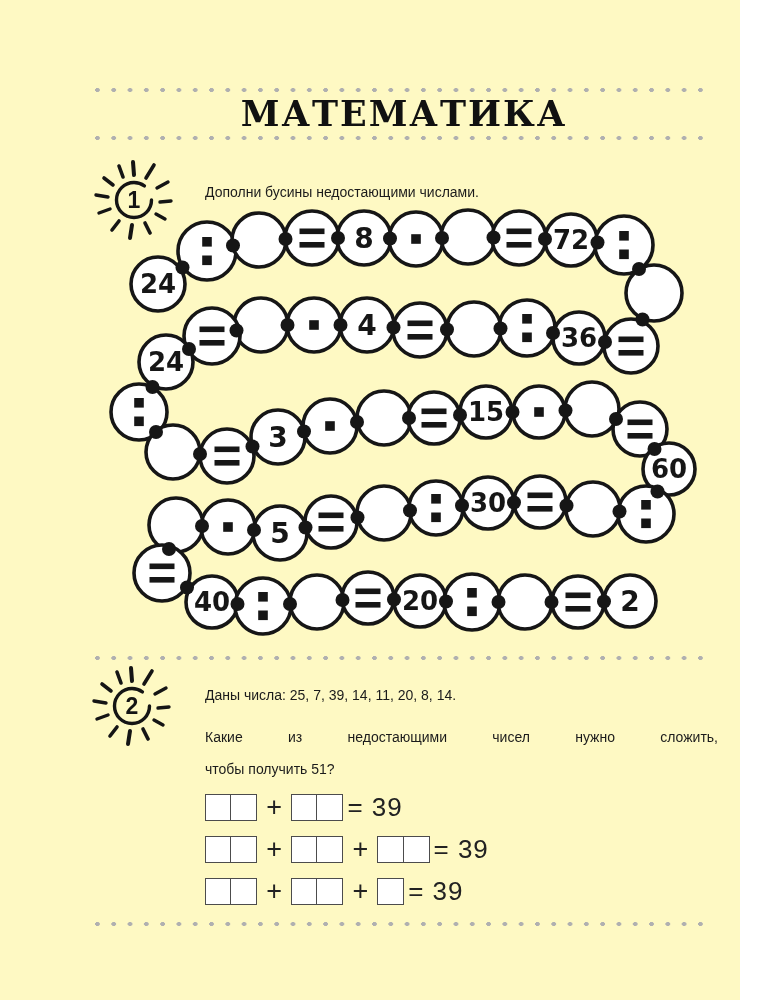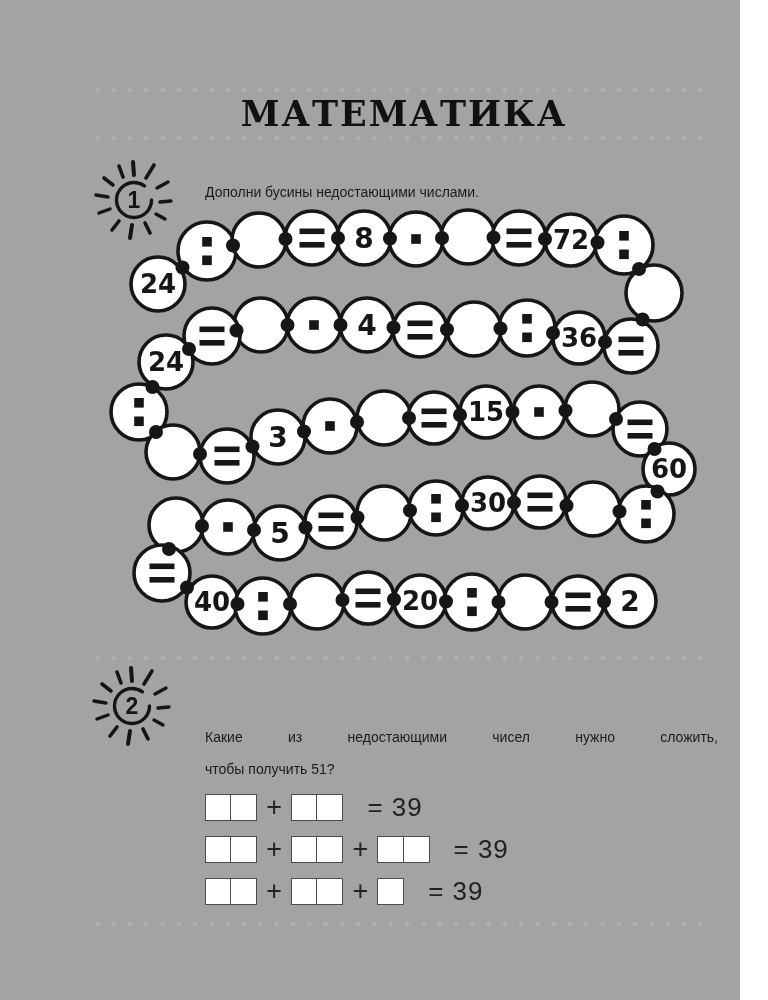--- a/index.html
+++ b/index.html
@@ -1,36 +1,36 @@
 <!DOCTYPE html>
 <html><head>
 <meta charset="utf-8">
 <style>
   html,body{margin:0;padding:0;background:#fff;}
-  #page{position:relative;width:740px;height:1000px;background:#a3a3a3;overflow:hidden;
+  #page{position:relative;width:740px;height:1000px;background:#fef9c3;overflow:hidden;
         font-family:"Liberation Sans",sans-serif;color:#161616;}
   .dotline{position:absolute;left:95px;width:616px;height:6px;
     background-image:radial-gradient(circle 2.2px at 2.5px 3px,#b0b0b0 2.1px,rgba(0,0,0,0) 2.4px);
     background-size:16.3px 6px;background-repeat:repeat-x;}
   .title{position:absolute;left:40px;width:728px;text-align:center;top:93px;
     font-family:"DejaVu Serif",serif;font-weight:bold;font-size:35px;letter-spacing:2px;color:#111;}
   .sun{position:absolute;width:88px;height:88px;}
   .sun svg{position:absolute;left:0;top:0;width:100%;height:100%;}
   .sun-num{position:absolute;left:0;top:0;width:100%;height:100%;display:flex;align-items:center;justify-content:center;
     font-weight:bold;font-size:23px;color:#141414;}
   .task-text{position:absolute;font-size:14px;color:#1b1b1b;}
   .justify-line{width:513px;text-align:justify;text-align-last:justify;}
   #chain-svg{position:absolute;left:0;top:0;width:768px;height:1000px;}
   #equations{position:absolute;left:205px;top:793px;display:flex;flex-direction:column;gap:14px;}
   .eq-row{display:flex;align-items:center;height:28px;}
   .box-group{display:flex;}
   .answer-cell{width:27px;height:27px;border:1.7px solid #4c4c4c;background:#fff;box-sizing:border-box;}
   .answer-cell + .answer-cell{margin-left:-1.7px;}
   .plus{font-size:27px;color:#222;margin:0 9px;line-height:27px;}
-  .eq-result{font-size:26px;color:#222;margin-left:24px;letter-spacing:1px;}
+  .eq-result{font-size:26px;color:#222;margin-left:4px;letter-spacing:1px;}
 </style>
 </head>
 <body>
 
 <div id="page">
 
   <svg width="0" height="0" style="position:absolute">
     <defs>
       <g id="sun-shape" stroke="#151515" stroke-linecap="round" fill="none">
         <circle cx="0" cy="0" r="17.5" stroke-width="3.4" stroke-dasharray="93 18"></circle>
@@ -232,20 +232,21 @@
     </svg>
 
   <div class="dotline" style="top:655px"></div>
 
   <div class="sun" style="left:88px;top:662px">
     <svg viewBox="-44 -44 88 88">
         <use href="#sun-shape"></use>
       </svg>
     <div class="sun-num">2</div>
   </div>
+  <div class="task-text" style="left:205px;top:687px">Даны числа: 25, 7, 39, 14, 11, 20, 8, 14.</div>
   <div class="task-text justify-line" style="left:205px;top:729px">Какие из недостающими чисел нужно сложить,</div>
   <div class="task-text" style="left:205px;top:761px">чтобы получить 51?</div>
 
   <div id="equations">
       <div class="eq-row">
         <span class="box-group">
           <span class="answer-cell"></span>
           <span class="answer-cell"></span>
         </span>
         <span class="plus">+</span>

